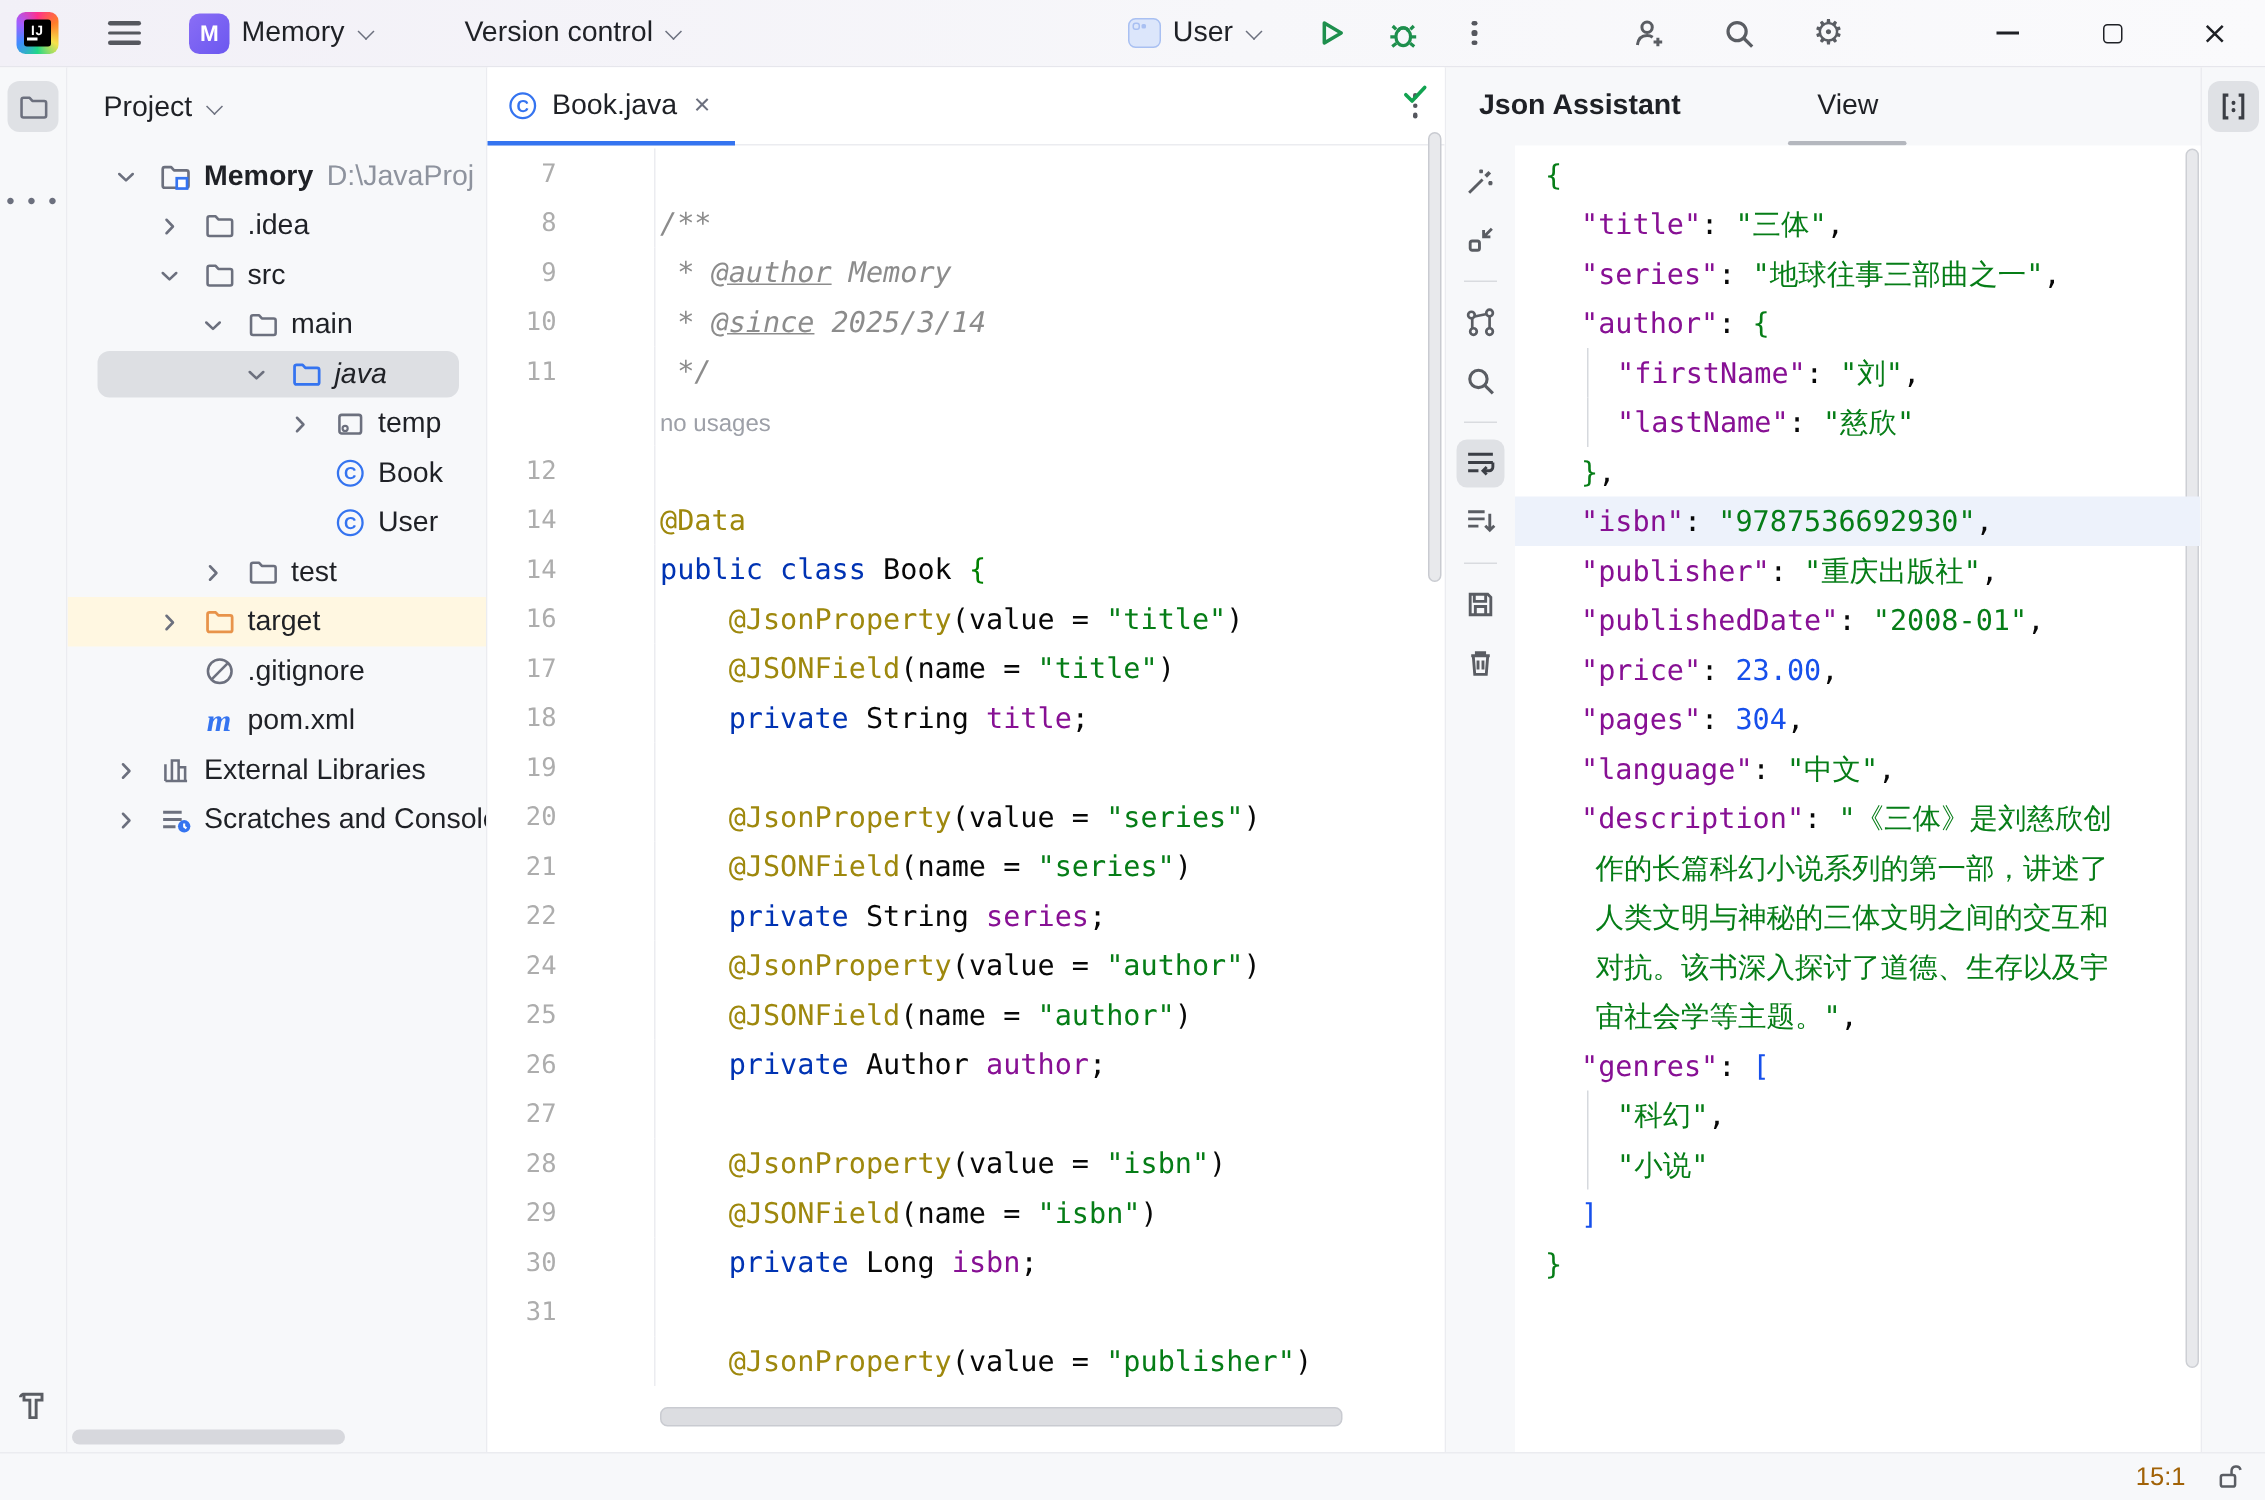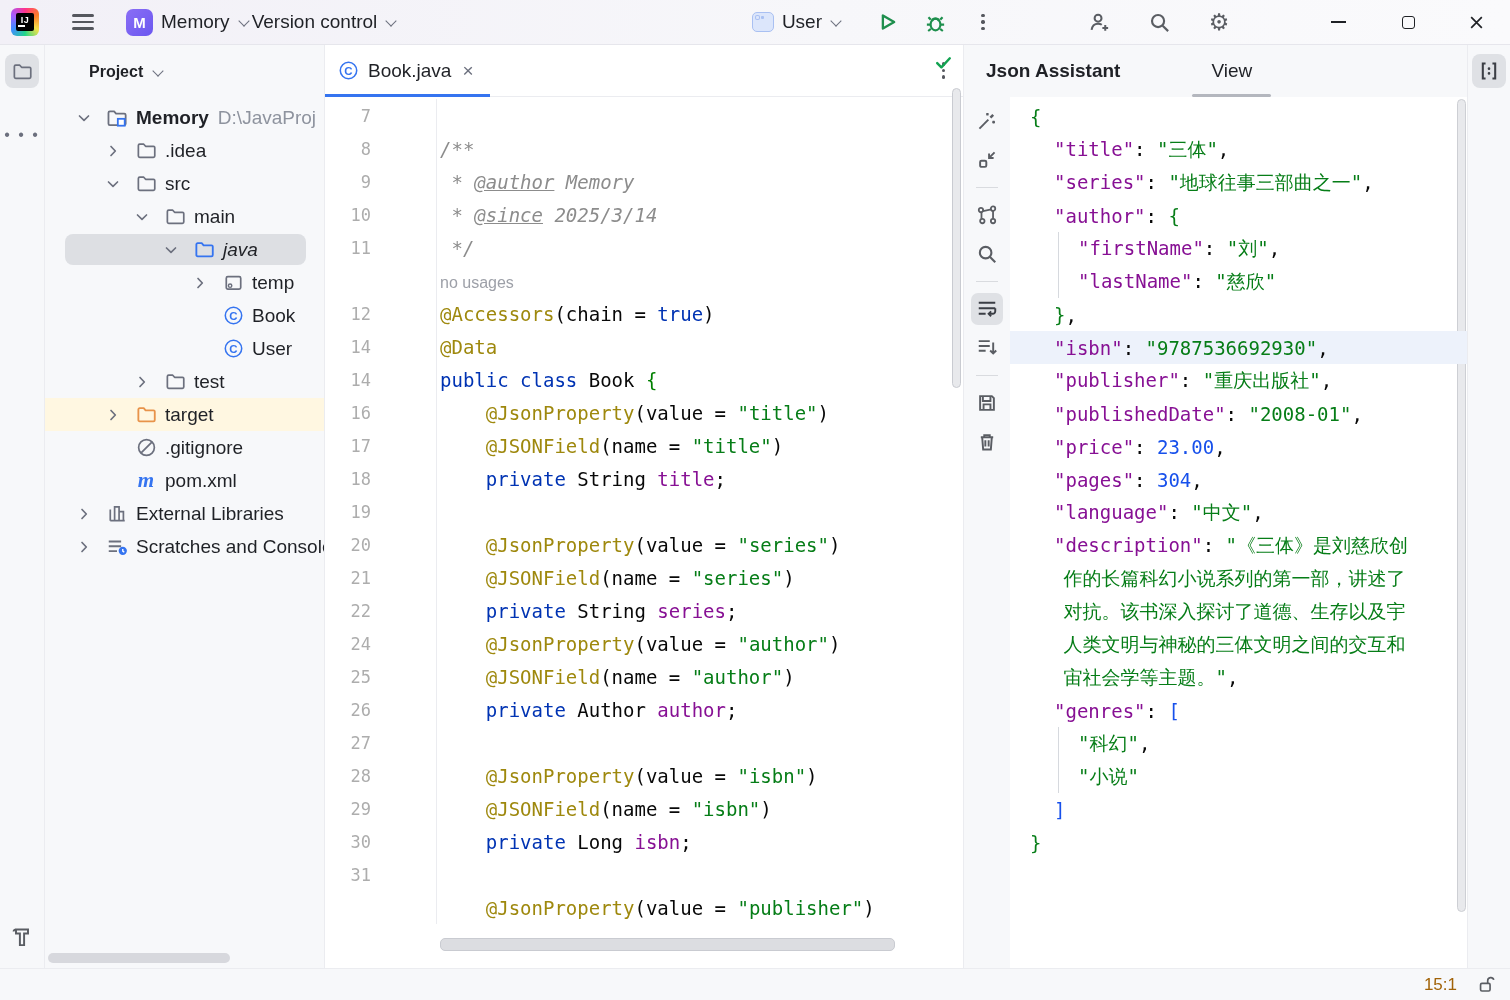--- a/index.html
+++ b/index.html
@@ -14,21 +14,21 @@
   .logo .inner { position:absolute; inset:5px; background:#000; border-radius:2px;
     color:#fff; font-size:9px; font-weight:bold; text-align:center; line-height:15px; letter-spacing:.5px; }
   .logo .inner i { display:block; width:7px; height:2px; background:#fff; margin:-3px 0 0 2px; }
   .ham { margin-left:33px; display:flex; flex-direction:column; gap:4px; cursor:pointer; }
   .ham i { width:22px; height:2.4px; background:#55575E; border-radius:2px; }
   .widget { display:flex; align-items:center; gap:8px; cursor:pointer; }
   .proj-widget { margin-left:32px; }
   .m-badge { width:27px; height:27px; border-radius:7px; background:linear-gradient(135deg,#8A6EF5,#6B57F0);
     color:#fff; font-size:15px; font-weight:bold; display:flex; align-items:center; justify-content:center; }
   .widget .lbl { font-size:19px; color:#1f2126; }
-  .vc-widget { }
+  .vc-widget { margin-left:58px; }
   .chev { width:14px; height:14px; position:relative; }
   .chev::after { content:""; position:absolute; left:2px; top:2px; width:7px; height:7px;
     border-right:1.8px solid #6C707E; border-bottom:1.8px solid #6C707E; transform:rotate(45deg); }
   .tb-right { margin-left:auto; display:flex; align-items:center; }
   .run-widget { margin-right:26px; }
   .winapp-ic { width:22px; height:20px; border-radius:5px; background:#DCE6FB; border:1.4px solid #A9C0F2; position:relative; }
   .winapp-ic::after { content:""; position:absolute; left:3px; top:2.5px; width:3px; height:3px;
     box-shadow:5px 0 0 #A9C0F2, 0 0 0 1px #A9C0F2; border-radius:1px; }
   .tbtn { width:34px; height:34px; display:flex; align-items:center; justify-content:center; cursor:pointer; border-radius:6px; }
   .tbtn + .tbtn { margin-left:14px; }
@@ -45,21 +45,21 @@
     display:flex; flex-direction:column; align-items:center; }
   .stripe-btn { width:34px; height:34px; margin-top:9px; border-radius:8px;
     display:flex; align-items:center; justify-content:center; cursor:pointer; }
   .stripe-btn.sel { background:#DFE1E5; }
   .dots { margin-top:38px; color:#6C707E; letter-spacing:2px; font-size:16px; cursor:pointer; }
   .stripe-bottom { margin-top:auto; margin-bottom:14px; }
 
   
   .ppanel { width:280px; background:#F7F8FA; border-right:1px solid #EBECF0; position:relative; overflow:hidden; }
   .phead { height:54px; display:flex; align-items:center; padding-left:24px; gap:9px; }
-  .phead .t { font-weight:bold; font-size:16px;margin-left:20px; }
+  .phead .t { font-weight:normal; font-size:19px; }
   .tree { margin-top:2px; }
   .trow { height:33px; display:flex; align-items:center; white-space:nowrap; position:relative; cursor:pointer; }
   .trow .cell { position:relative; z-index:1; display:flex; align-items:center; }
   .trow.sel::before { content:""; position:absolute; left:20px; right:18px; top:1px; bottom:1px;
     background:#DDDFE3; border-radius:8px; }
   .trow.hl { background:#FFF7E1; }
   .chevslot { width:29px; height:22px; display:inline-flex; align-items:center; justify-content:flex-start; flex:none; }
   .ticon { width:24px; height:22px; display:inline-flex; align-items:center; justify-content:center; flex:none; margin-right:7px; }
   .tlabel { font-size:19px; color:#1f2126; }
   .tlabel.bold { font-weight:bold; }
@@ -496,21 +496,20 @@
         <div class="crow">
           <div class="gut">
             <span class="num"></span>
           </div>
           <div class="cbody"><span class="inlay">no usages</span></div>
         </div>
         <div class="crow">
           <div class="gut">
             <span class="num">12</span>
           </div>
-          <div class="cbody"><span class="s-ann">@Accessors</span><span class="s-p">(chain = </span><span class="s-kw">true</span><span class="s-p">)</span></div>
         </div>
         <div class="crow">
           <div class="gut">
             <span class="num">14</span>
           </div>
           <div class="cbody"><span class="s-ann">@Data</span></div>
         </div>
         <div class="crow">
           <div class="gut">
             <span class="num">14</span>
@@ -730,24 +729,24 @@
           <div class="jrow">
             <div class="jbody" style="padding-left: 44px;"><span class="j-key">"language"</span><span class="j-pln">: </span><span class="j-str">"中文"</span><span class="j-pln">,</span></div>
           </div>
           <div class="jrow">
             <div class="jbody" style="padding-left: 44px;"><span class="j-key">"description"</span><span class="j-pln">: </span><span class="j-str">"《三体》是刘慈欣创</span></div>
           </div>
           <div class="jrow">
             <div class="jbody" style="padding-left: 53.6px;"><span class="j-str">作的长篇科幻小说系列的第一部，讲述了</span></div>
           </div>
           <div class="jrow">
+            <div class="jbody" style="padding-left: 53.6px;"><span class="j-str">人类文明与神秘的三体文明之间的交互和</span></div>
+          </div>
+          <div class="jrow">
             <div class="jbody" style="padding-left: 53.6px;"><span class="j-str">对抗。该书深入探讨了道德、生存以及宇</span></div>
-          </div>
-          <div class="jrow">
-            <div class="jbody" style="padding-left: 53.6px;"><span class="j-str">人类文明与神秘的三体文明之间的交互和</span></div>
           </div>
           <div class="jrow">
             <div class="jbody" style="padding-left: 53.6px;"><span class="j-str">宙社会学等主题。"</span><span class="j-pln">,</span></div>
           </div>
           <div class="jrow">
             <div class="jbody" style="padding-left: 44px;"><span class="j-key">"genres"</span><span class="j-pln">: </span><span class="j-sq">[</span></div>
           </div>
           <div class="jrow guide">
             <div class="jbody" style="padding-left: 68px;"><span class="j-str">"科幻"</span><span class="j-pln">,</span></div>
           </div>

